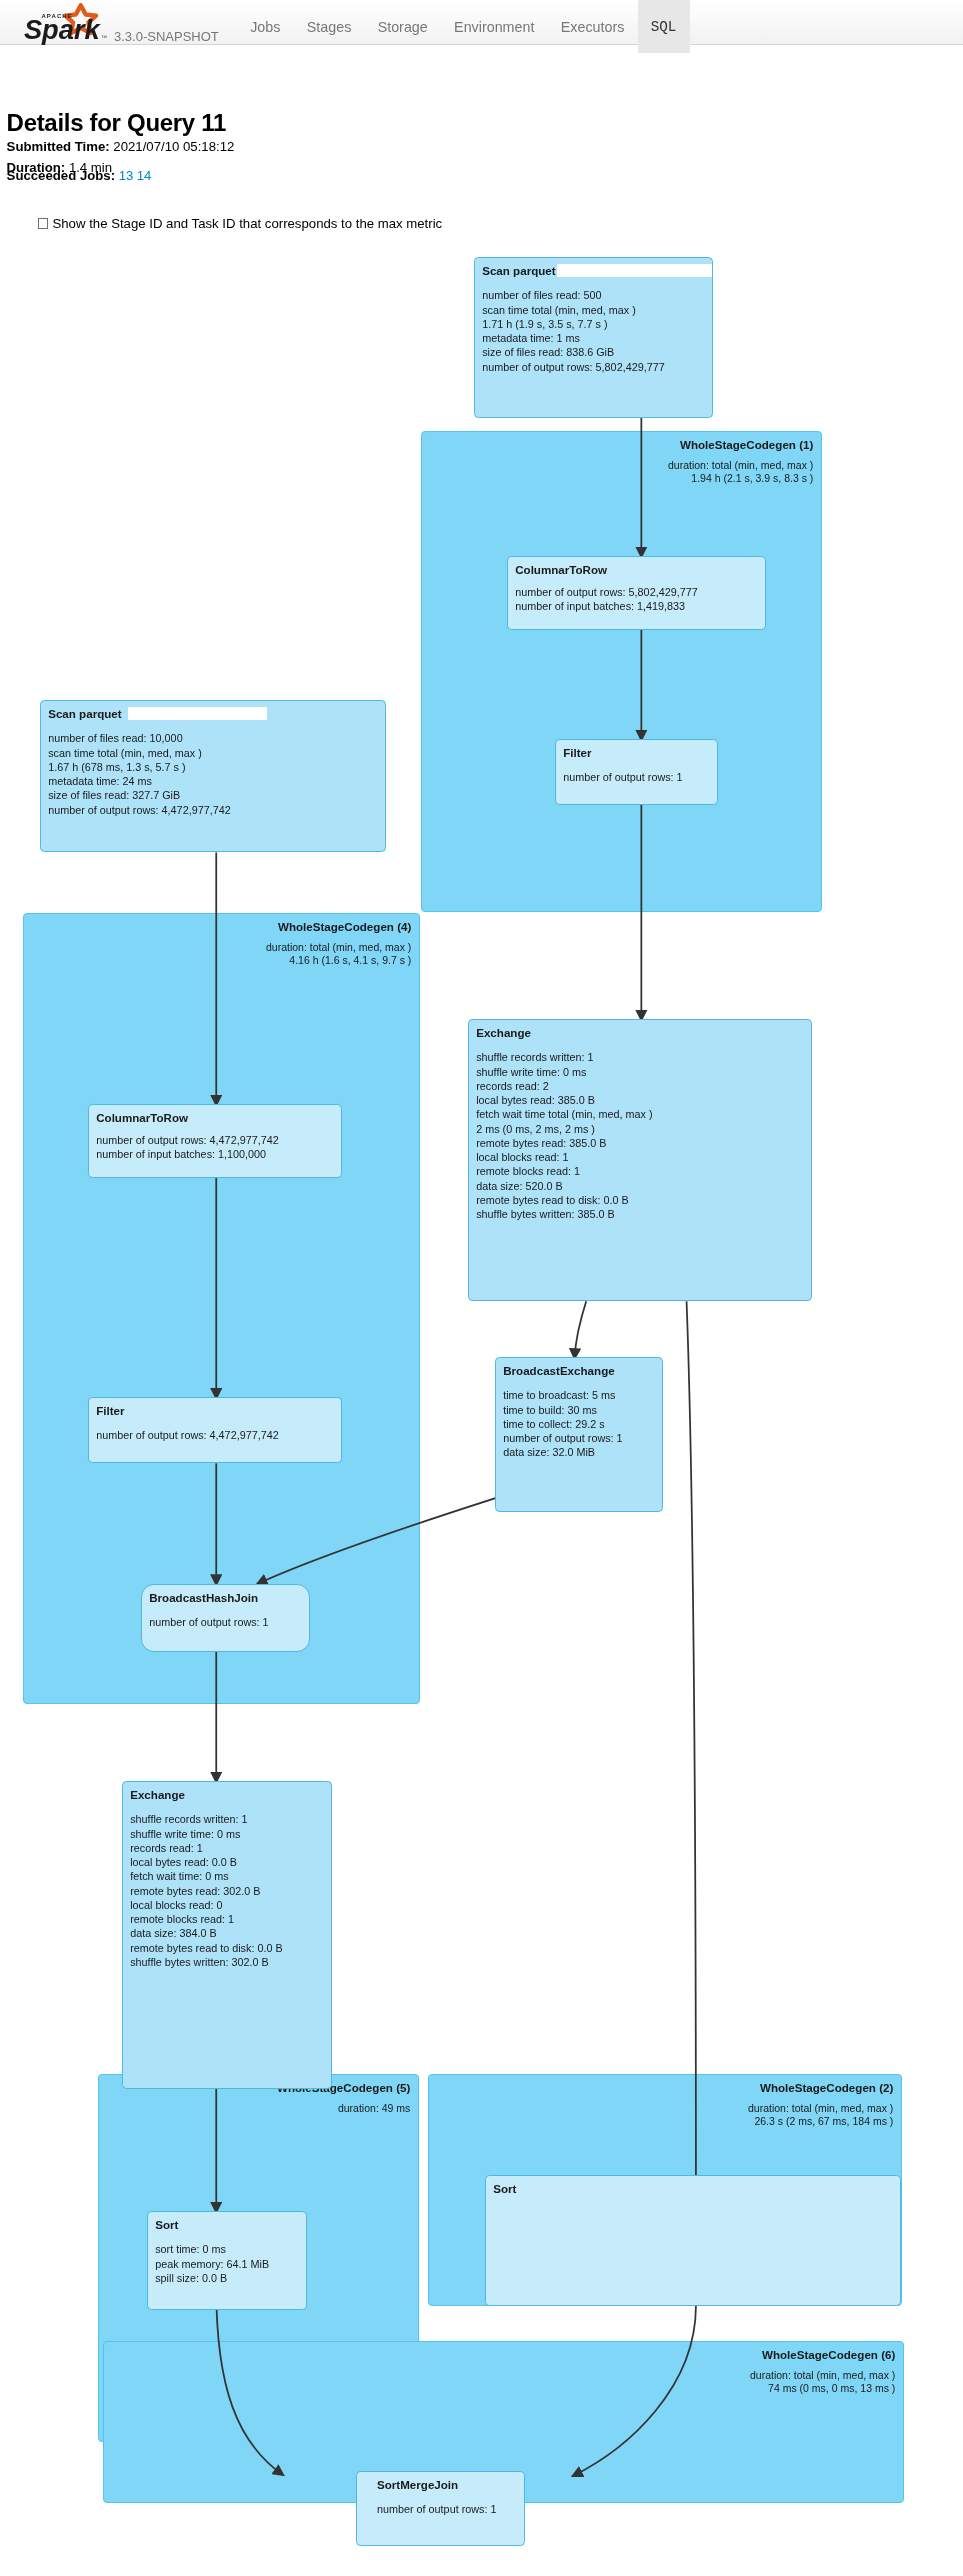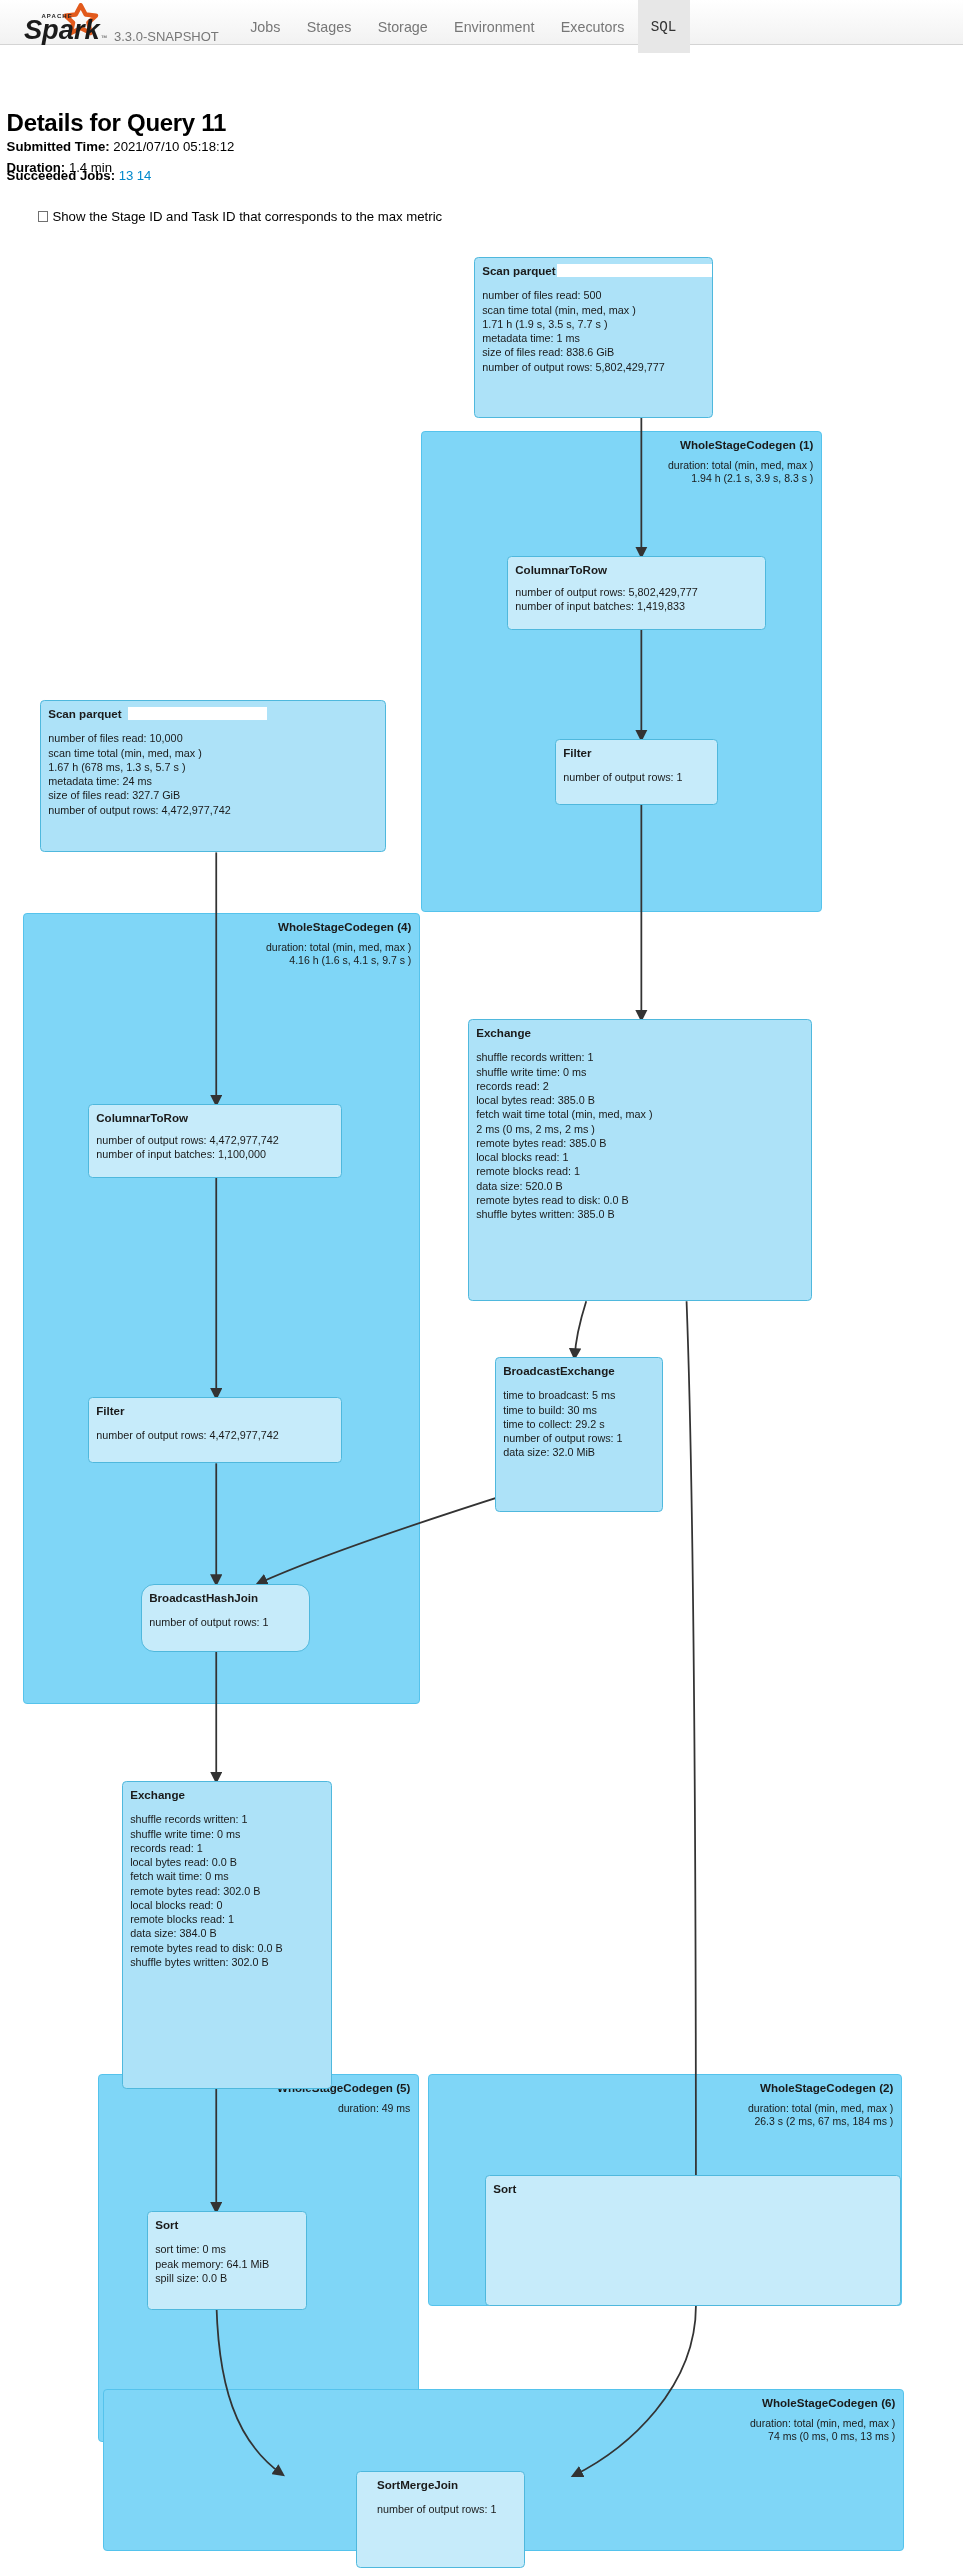--- a/index.html
+++ b/index.html
@@ -43,21 +43,21 @@
     font-size:13.2px; color:#000000; white-space:nowrap;
   }
   .meta-line strong { font-weight:bold; }
   .meta-1 { top:139px; }
   .meta-2 { top:160px; }
   .meta-3 { top:168px; }
   .joblink { color:#0088cc; text-decoration:none; cursor:pointer; }
   .joblink + .joblink { margin-left:3.3px; }
 
   .checkbox-row {
-    position:absolute; left:6.6px; top:209px;
+    position:absolute; left:6.6px; top:216px;
     display:flex; align-items:center; font-size:13.2px; color:#000000; white-space:nowrap;padding-left:31px;
   }
   .checkbox-row .cbx {
     width:10.5px; height:10.5px; border:0.6px solid #707070; background:#ffffff;
     margin-right:4.4px; flex:none; cursor:pointer;
   }
 
   
   .graph { position:absolute; left:0; top:0; width:964px; height:2576px; }
   .graph svg.edges { position:absolute; left:0; top:0; width:964px; height:2576px; pointer-events:none; }
@@ -167,21 +167,21 @@
     <div class="cluster-label">WholeStageCodegen (5)</div>
     <div class="cluster-metrics">duration: 49 ms</div>
   </div>
 
   <div class="cluster" style="left:428px; top:2074px; width:474px; height:232px;">
     <div class="cluster-label">WholeStageCodegen (2)</div>
     <div class="cluster-metrics">duration: total (min, med, max )
 26.3 s (2 ms, 67 ms, 184 ms )</div>
   </div>
 
-  <div class="cluster" style="left:103px; top:2341px; width:801px; height:162px;margin-top:48px;">
+  <div class="cluster" style="left:103px; top:2341px; width:801px; height:162px;">
     <div class="cluster-label">WholeStageCodegen (6)</div>
     <div class="cluster-metrics">duration: total (min, med, max )
 74 ms (0 ms, 0 ms, 13 ms )</div>
   </div>
 
   <svg class="edges" viewBox="0 0 1748 4672">
     <defs>
       <marker id="arrow" viewBox="0 0 12 12" refX="9" refY="6" markerWidth="7" markerHeight="7" orient="auto-start-reverse">
         <path d="M 0 0 L 12 6 L 0 12 z" fill="#333333"></path>
       </marker>
@@ -310,19 +310,19 @@
     <div class="node-title">Sort</div>
     <div class="node-metrics">sort time: 0 ms
 peak memory: 64.1 MiB
 spill size: 0.0 B</div>
   </div>
 
   <div class="node" style="left:485px; top:2175px; width:416px; height:131px;">
     <div class="node-title">Sort</div>
   </div>
 
-  <div class="node" style="left:356px; top:2471px; width:169px; height:97px;padding-left:20px;">
+  <div class="node" style="left:356px; top:2471px; width:169px; height:75px;padding-left:20px;">
     <div class="node-title">SortMergeJoin</div>
     <div class="node-metrics">number of output rows: 1</div>
   </div>
 
 </div>
 
 
 </body></html>

